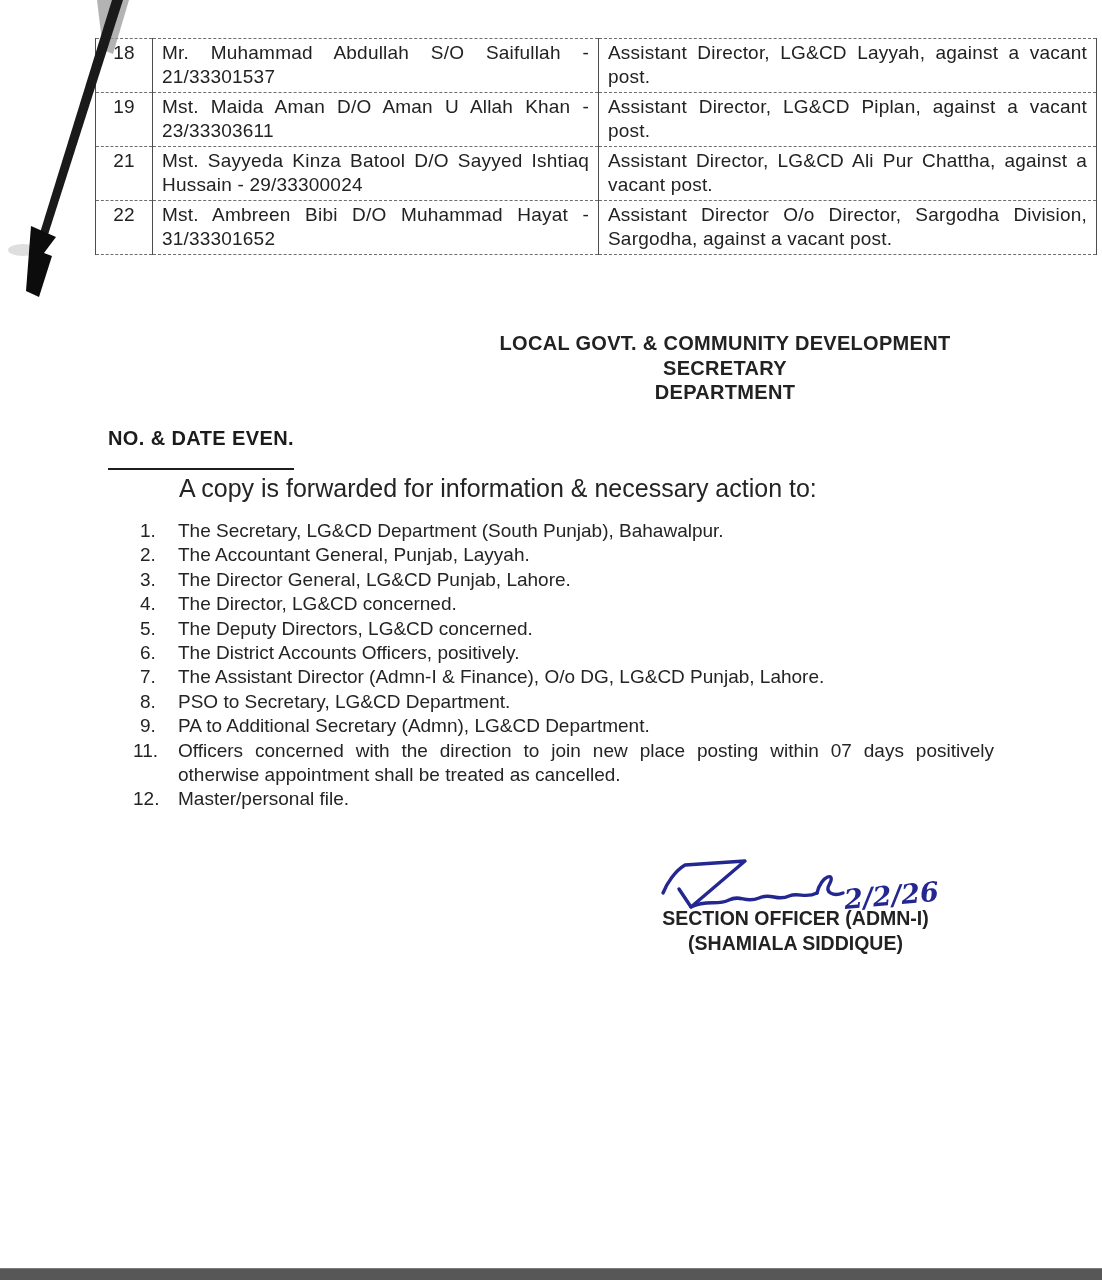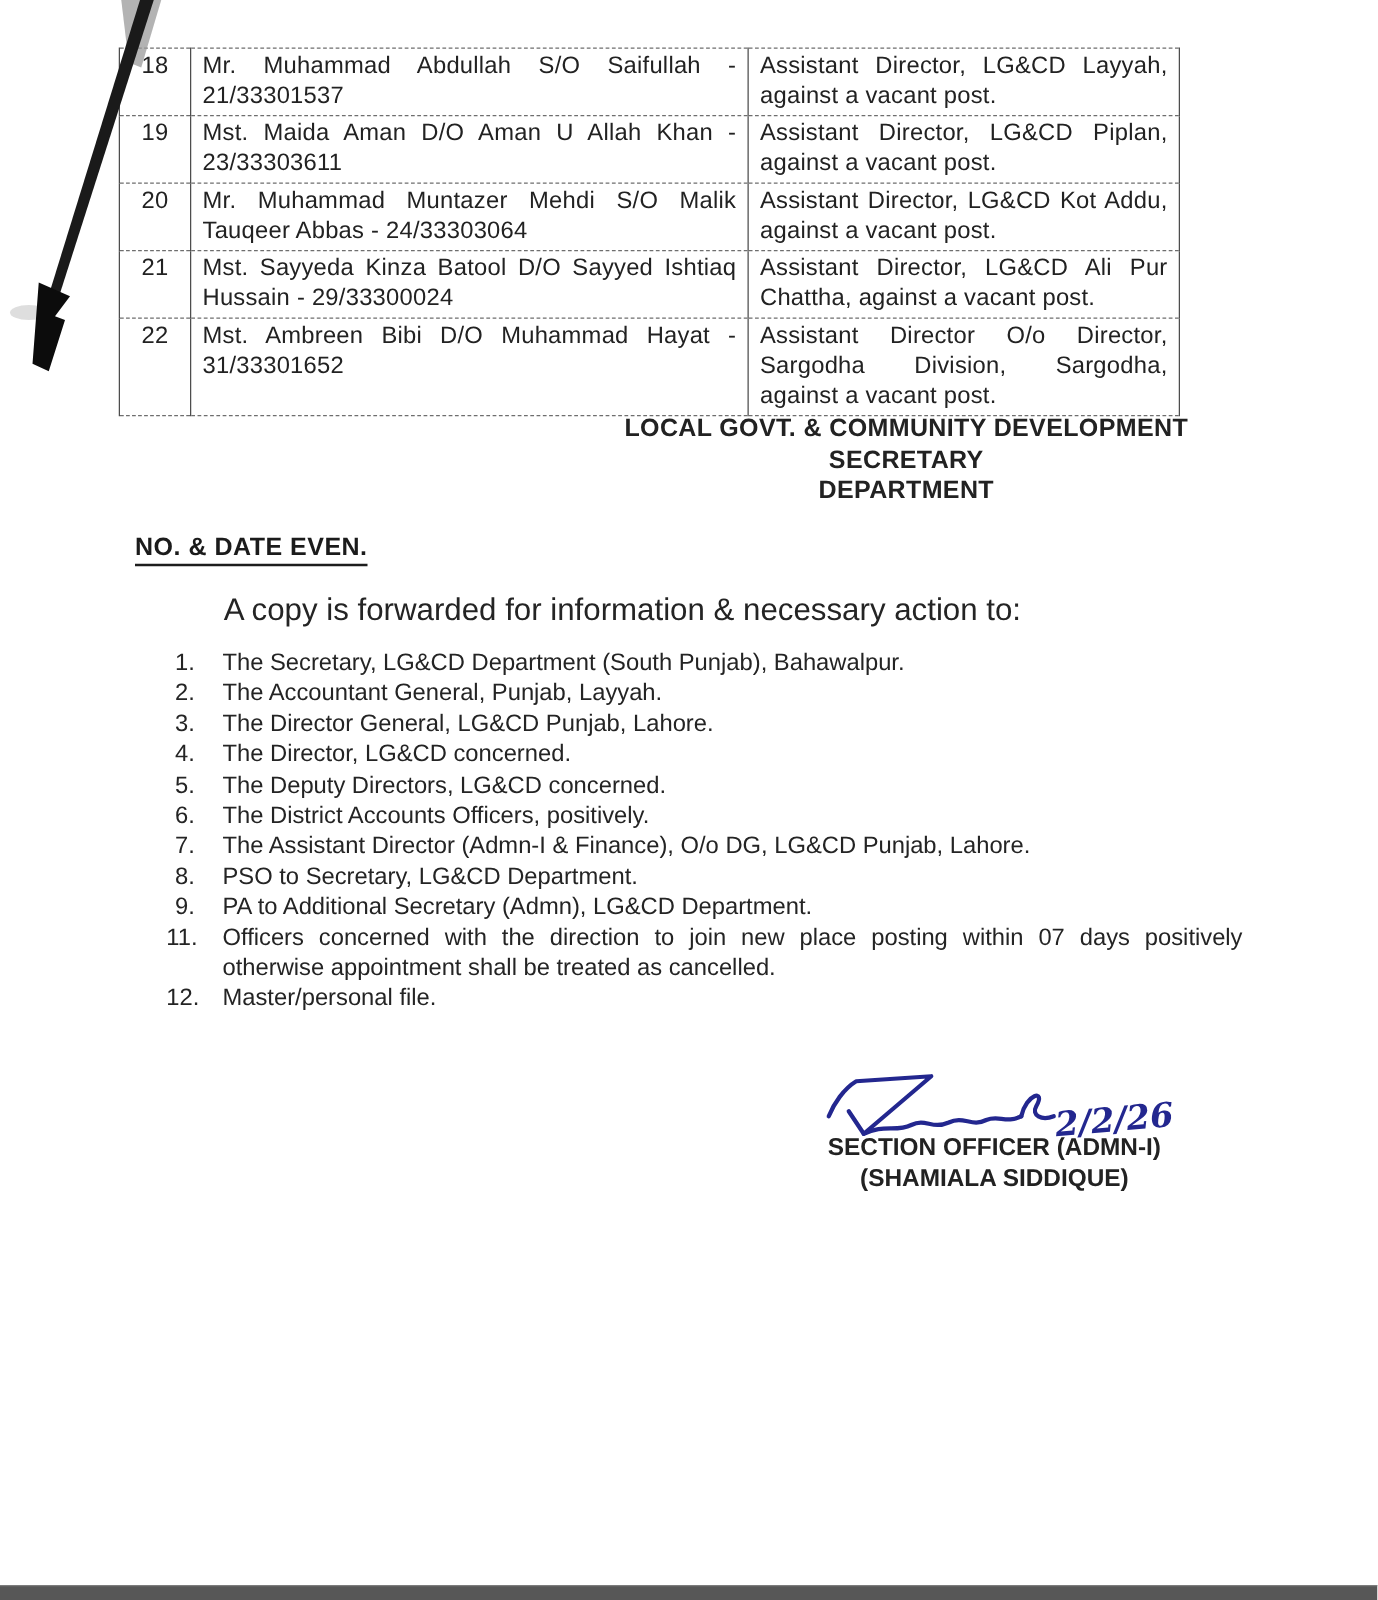--- a/index.html
+++ b/index.html
@@ -7,21 +7,21 @@
   body {
     position:relative;
     background:#ffffff;
     font-family:"Liberation Sans", sans-serif;
     color:#1d1d1d;
     overflow:hidden;
   }
 
   
   .posting-table{
-    position:absolute; left:95px; top:38px; width:849px;
+    position:absolute; left:95px; top:38px; width:1002px;
     border-collapse:collapse; table-layout:fixed;
     font-size:19px; color:#222;
   }
   .posting-table td{
     border-left:1.6px solid #4d4d4d;
     border-right:1.6px solid #4d4d4d;
     border-top:1.4px dashed #6e6e6e;
     border-bottom:1.4px dashed #6e6e6e;
     padding:2px 9px 3px 9px;
     vertical-align:top;
@@ -35,21 +35,21 @@
 
   
   .signatory{
     position:absolute; top:331px; left:430px; width:590px;
     text-align:center; font-weight:700; font-size:20px;
     line-height:24.5px; letter-spacing:.3px; color:#222;
   }
 
   
   .ref-heading{ position:absolute; top:427px; left:108px; font-size:20px; font-weight:700; letter-spacing:.4px; color:#1b1b1b;}
-  .ref-heading span{ border-bottom:2.5px solid #1d1d1d; padding-bottom:2px; }
+  .ref-heading span{ border-bottom:2.5px solid #1d1d1d; padding-bottom:19px; }
 
   
   .forward-line{ position:absolute; top:474px; left:179px; font-size:25px; color:#242424; }
 
   
   .distribution{ position:absolute; top:519px; left:133px; width:861px; font-size:19px; color:#242424;}
   .dist-item{ display:flex; line-height:24.4px; }
   .dist-item .num{ flex:0 0 45px; padding-left:7px; }
   .dist-item.two-digit .num{ padding-left:0; }
   .dist-item .txt{ flex:1; text-align:justify; }
@@ -87,25 +87,20 @@
   <tbody>
     <tr>
       <td class="sr">18</td>
       <td class="name">Mr. Muhammad Abdullah S/O Saifullah - 21/33301537</td>
       <td class="post">Assistant Director, LG&amp;CD Layyah, against a vacant post.</td>
     </tr>
     <tr>
       <td class="sr">19</td>
       <td class="name">Mst. Maida Aman D/O Aman U Allah Khan - 23/33303611</td>
       <td class="post">Assistant Director, LG&amp;CD Piplan, against a vacant post.</td>
-    </tr>
-    <tr>
-      <td class="sr">20</td>
-      <td class="name">Mr. Muhammad Muntazer Mehdi S/O Malik Tauqeer Abbas - 24/33303064</td>
-      <td class="post">Assistant Director, LG&amp;CD Kot Addu, against a vacant post.</td>
     </tr>
     <tr>
       <td class="sr">21</td>
       <td class="name">Mst. Sayyeda Kinza Batool D/O Sayyed Ishtiaq Hussain - 29/33300024</td>
       <td class="post">Assistant Director, LG&amp;CD Ali Pur Chattha, against a vacant post.</td>
     </tr>
     <tr>
       <td class="sr">22</td>
       <td class="name">Mst. Ambreen Bibi D/O Muhammad Hayat - 31/33301652</td>
       <td class="post">Assistant Director O/o Director, Sargodha Division, Sargodha, against a vacant post.</td>

